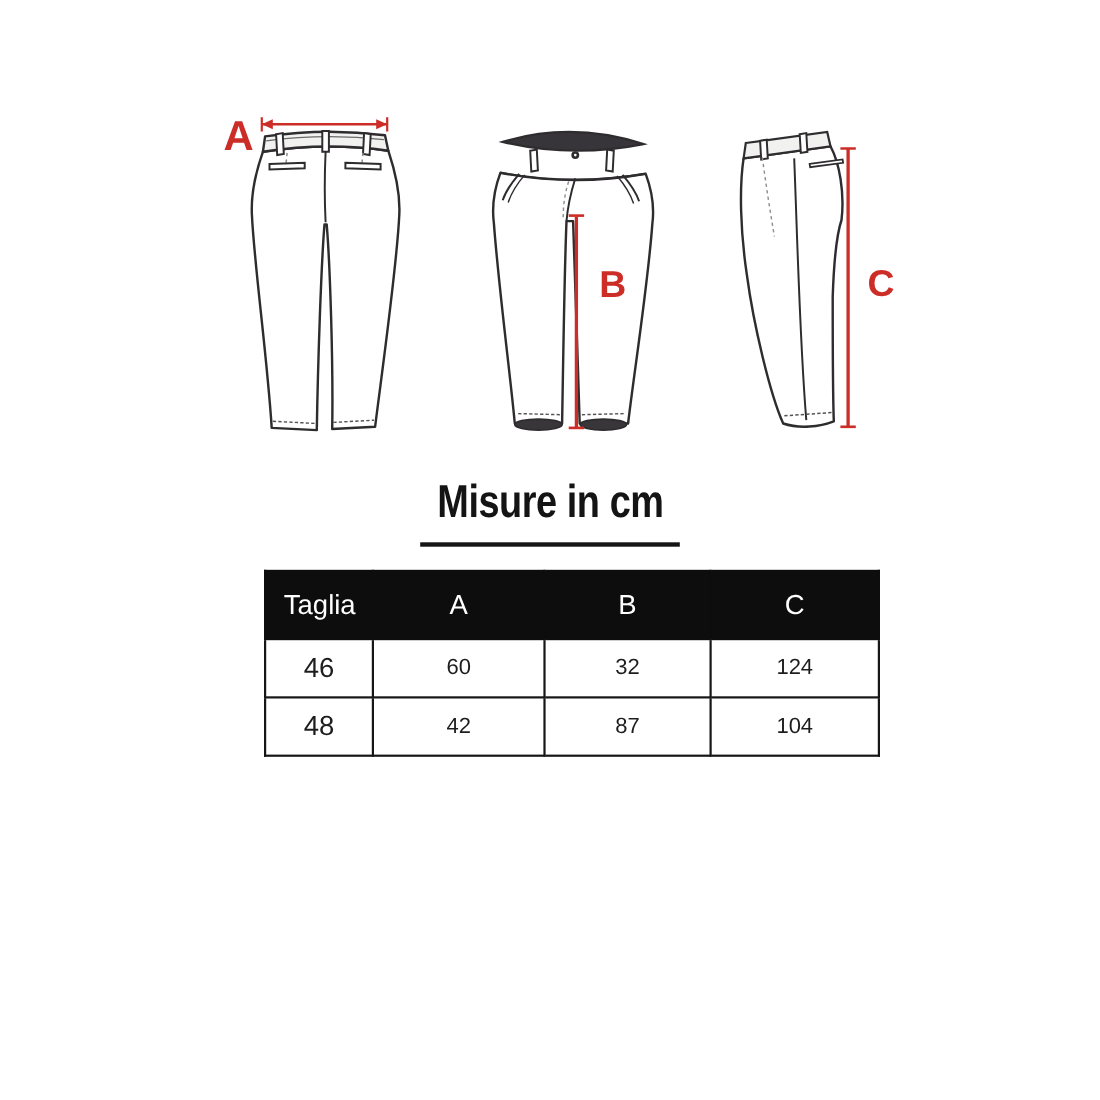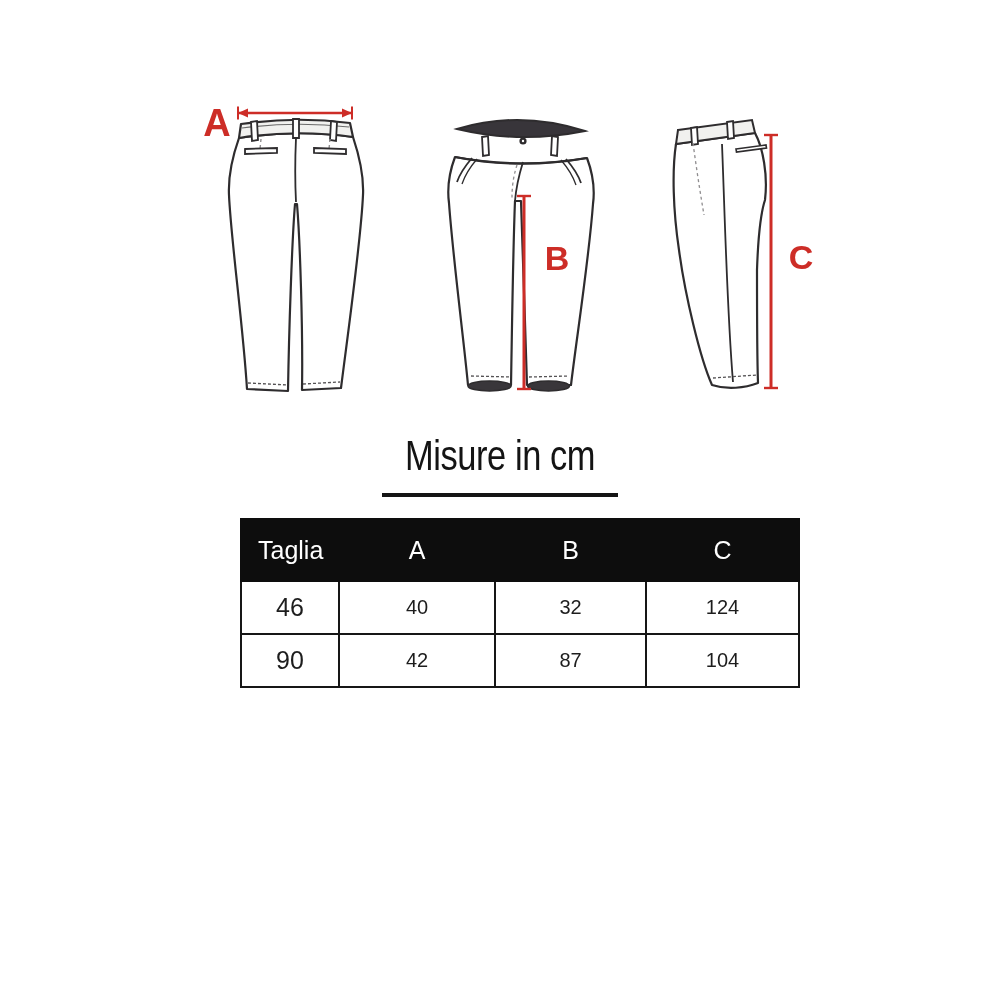--- a/index.html
+++ b/index.html
@@ -14,21 +14,21 @@
   #svg-side  { left:655px; top:80px; }
 
   .measure-label {
     font-family:"Liberation Sans", sans-serif;
     font-weight:bold; fill:#cd2d27;
   }
 
   .title {
     position:absolute; top:438px; left:0; width:100%;
     text-align:center; font-size:42px; line-height:36px;
-    font-weight:normal; color:#141414; letter-spacing:-0.5px;
+    font-weight:bold; color:#141414; letter-spacing:-0.5px;
   }
   .title-inner { display:inline-block; transform:scaleX(0.82); transform-origin:50% 50%; }
   .title-underline {
     position:absolute; top:493px; left:382px; width:236px; height:4px;
     background:#151515;
   }
 
   table.size-table {
     position:absolute; left:240px; top:518px; width:558px;
     border-collapse:collapse; table-layout:fixed;
@@ -184,26 +184,26 @@
       <tr>
         <th class="col-size">Taglia</th>
         <th>A</th>
         <th>B</th>
         <th>C</th>
       </tr>
     </thead>
     <tbody>
       <tr>
         <td class="cell-size">46</td>
-        <td class="cell-val">40</td>
+        <td class="cell-val">60</td>
         <td class="cell-val">32</td>
         <td class="cell-val">124</td>
       </tr>
       <tr>
-        <td class="cell-size">90</td>
+        <td class="cell-size">48</td>
         <td class="cell-val">42</td>
         <td class="cell-val">87</td>
         <td class="cell-val">104</td>
       </tr>
     </tbody>
   </table>
 
 </div>
 
 </body></html>

